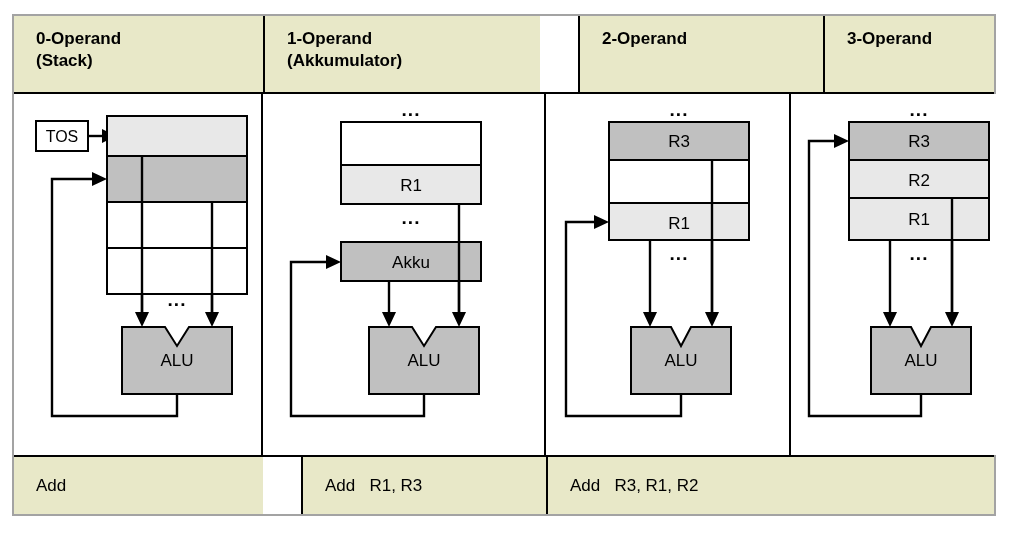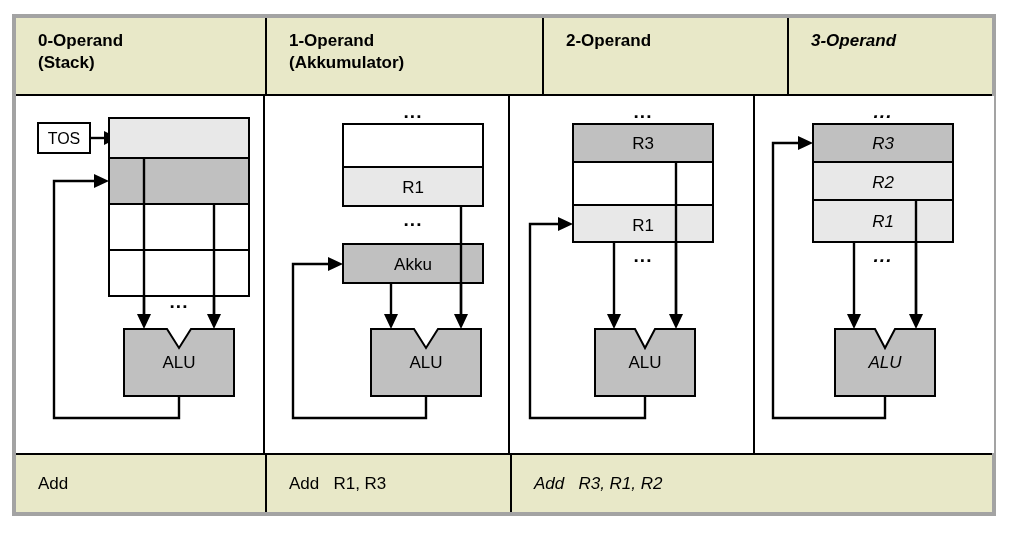--- a/index.html
+++ b/index.html
@@ -1,30 +1,30 @@
 <!DOCTYPE html>
 <html><head>
 <meta charset="utf-8">
 <style>
   html,body{margin:0;padding:0;background:#ffffff;}
   body{font-family:"Liberation Sans",sans-serif;}
   .page{position:relative;width:1009px;height:541px;background:#ffffff;overflow:hidden;}
   .table{position:absolute;left:12px;top:14px;width:984px;height:502px;
-         border:4px solid #a3a3a3;box-sizing:border-box;display:flex;flex-direction:column;}
+         border:2px solid #a3a3a3;box-sizing:border-box;display:flex;flex-direction:column;}
   .row-head{display:flex;height:76px;border-bottom:2px solid #000;}
   .row-body{display:flex;flex:1 1 auto;border-bottom:2px solid #000;}
   .row-foot{display:flex;height:57px;}
   .cell{box-sizing:border-box;position:relative;}
   .row-head .cell,.row-foot .cell{background:#e8e8c8;}
   .row-body .cell{background:#ffffff;}
   .cell + .cell{border-left:2px solid #000;}
   .c0{width:249px;}
   .c1{width:277px;}
-  .c2{width:245px;}
-  .c3{flex:1 1 auto;font-style:italic;}
+  .c2{width:245px;margin-left:38px;}
+  .c3{flex:1 1 auto;}
   .head-txt{position:absolute;left:22px;top:12px;font-size:17px;font-weight:bold;color:#000;
             line-height:22px;white-space:pre-line;}
   .foot-txt{position:absolute;left:22px;top:50%;transform:translateY(-50%);
             font-size:17px;color:#000;white-space:pre;text-align:right;}
   svg{display:block;}
   .bx{stroke:#000;stroke-width:2;}
   .ln{stroke:#000;stroke-width:2.4;fill:none;}
   .lbl{font-family:"Liberation Sans",sans-serif;font-size:17px;fill:#000;text-anchor:middle;}
   .dots{font-family:"Liberation Sans",sans-serif;font-size:19px;fill:#000;text-anchor:middle;
         font-weight:bold;letter-spacing:1px;}

